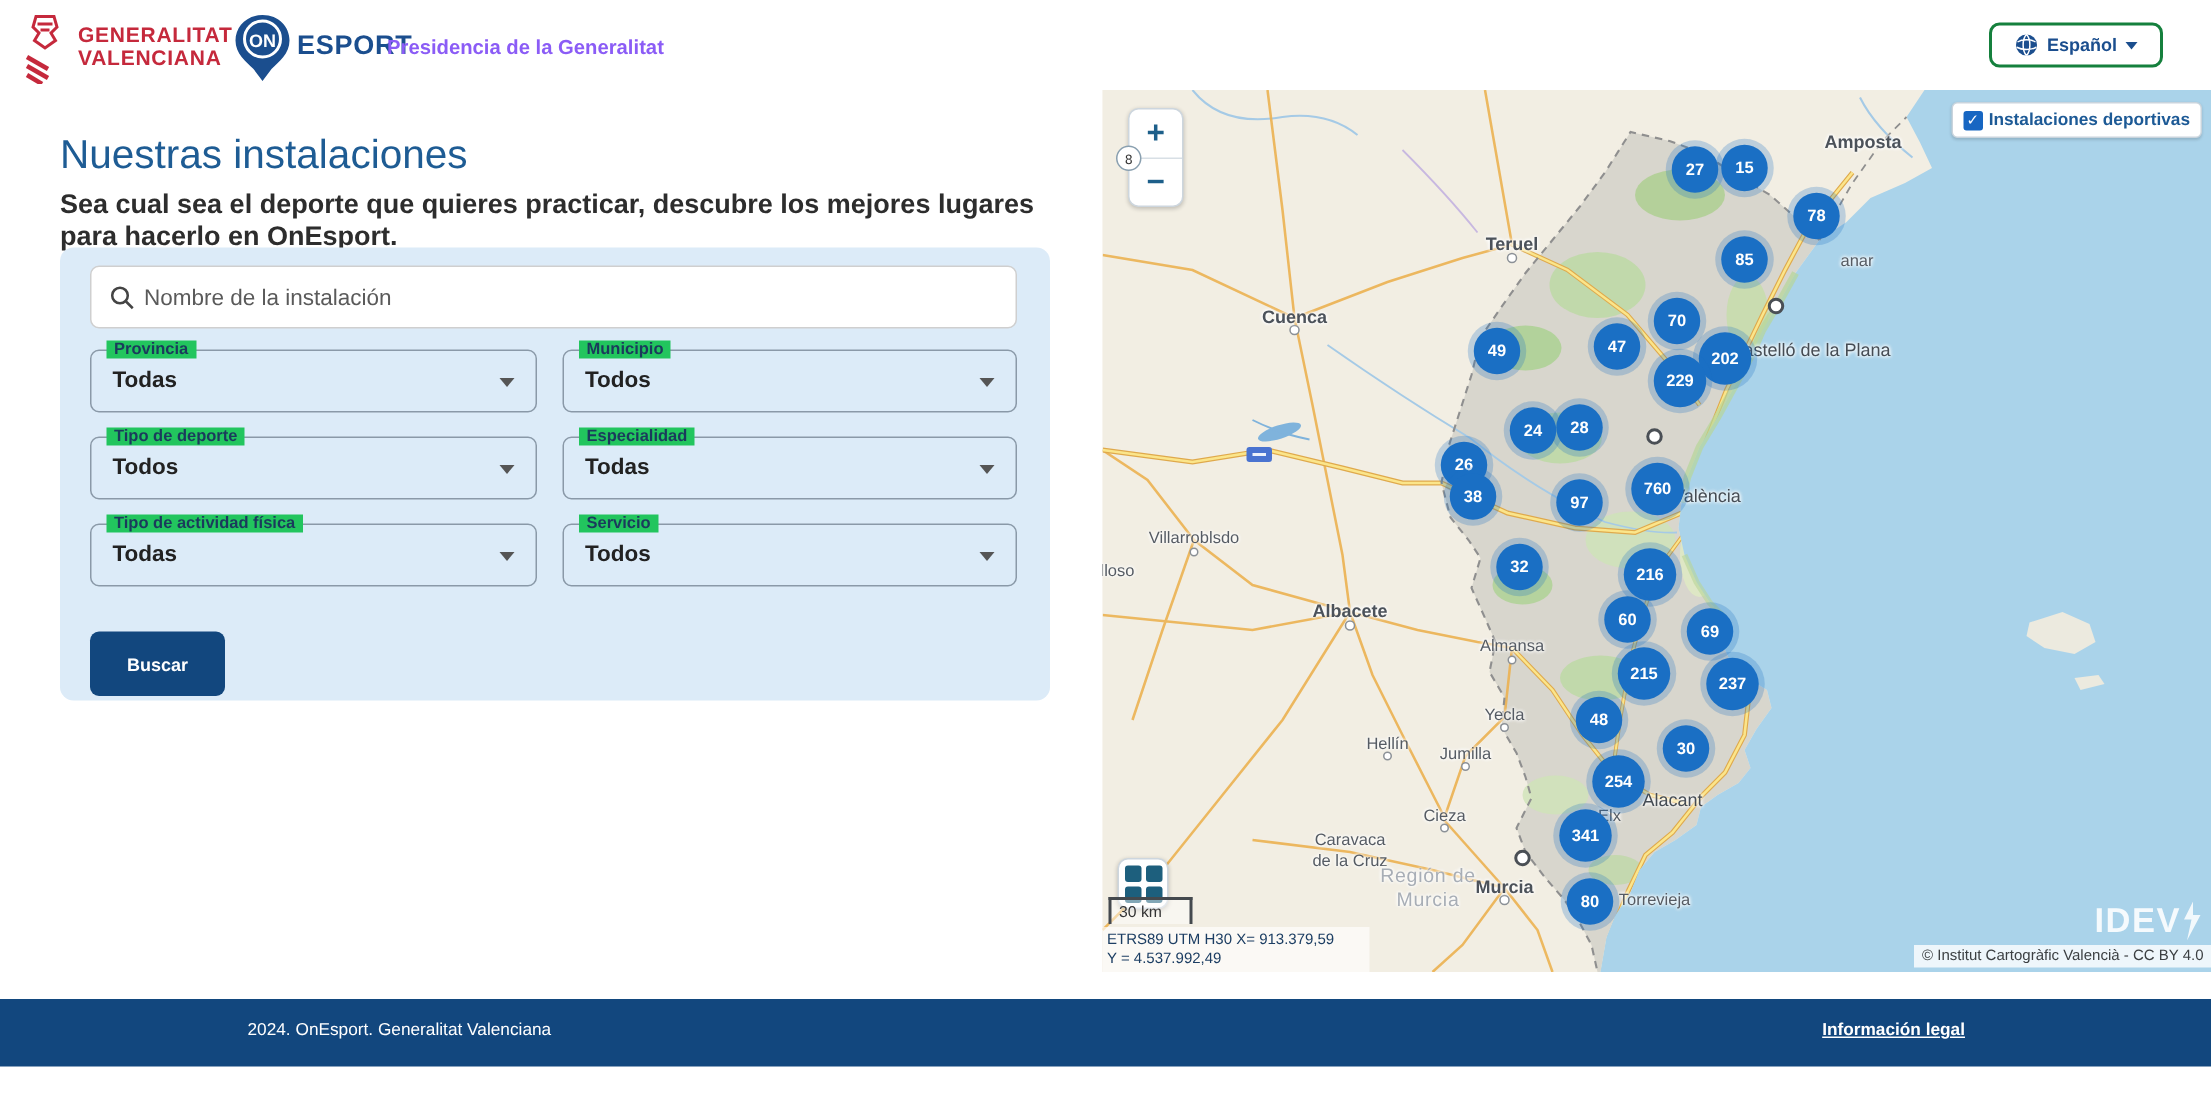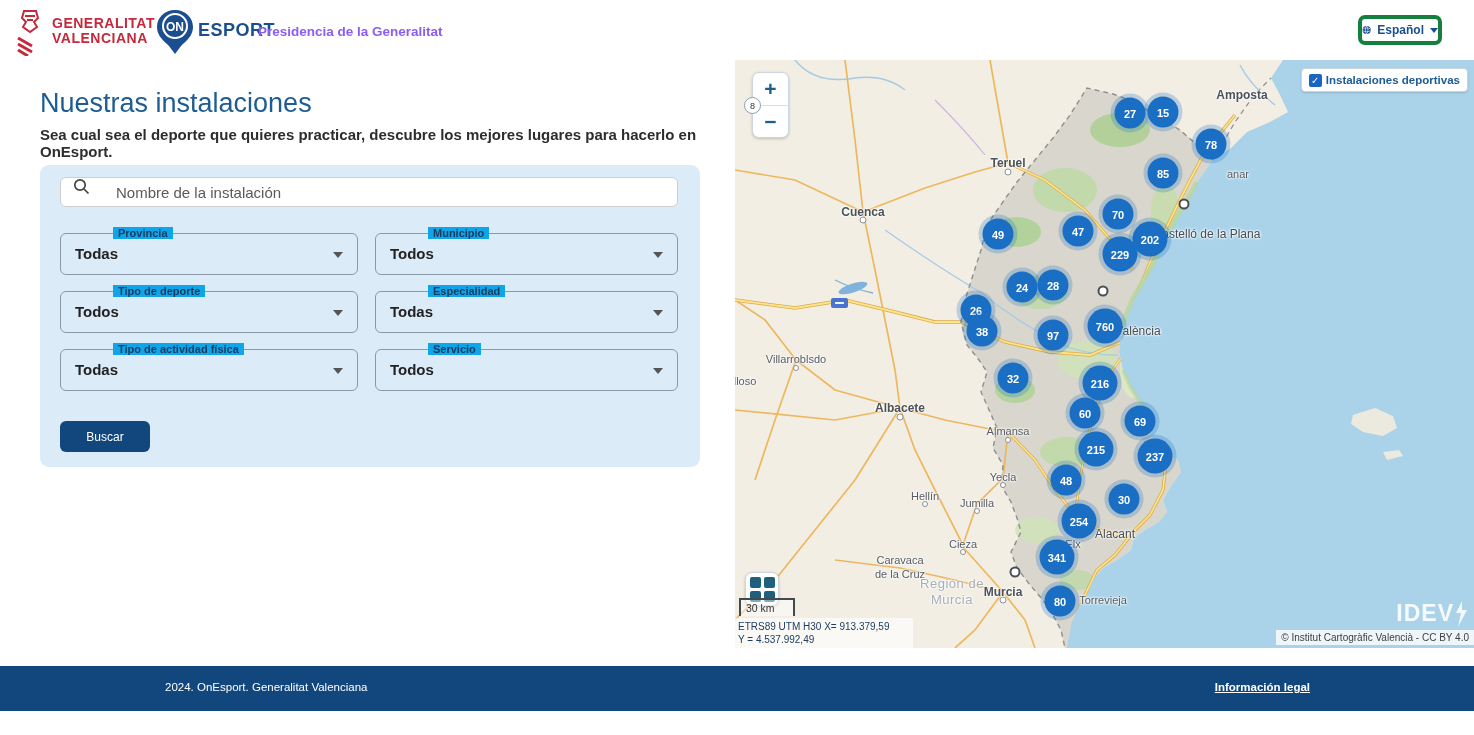--- a/index.html
+++ b/index.html
@@ -10,36 +10,36 @@
   
   .header { position:absolute; left:0; top:0; width:1474px; height:62px; background:#fff; }
   .gva-emblem { position:absolute; left:10px; top:8px; }
   .gva-text { position:absolute; left:52px; top:16px; color:#c5293c; font-weight:700; font-size:14px; line-height:15px; letter-spacing:0.5px; }
   .on-pin { position:absolute; left:155px; top:8px; }
   .esport-word { position:absolute; left:198px; top:20px; color:#1b4e8e; font-weight:800; font-size:18px; letter-spacing:0.5px; }
   .presidencia { position:absolute; left:258px; top:24px; color:#8b5cf6; font-weight:600; font-size:13.5px; }
   .main-nav { position:absolute; right:140px; top:22px; display:flex; gap:38px; }
   .nav-link { color:#1b4e8e; font-size:13.5px; font-weight:600; text-decoration:none; padding-bottom:6px; cursor:pointer; }
   .nav-link.active { border-bottom:2px solid #1b4e8e; }
-  .lang-btn { position:absolute; right:32px; top:15px; width:84px; height:30px; border:4px solid #15803d; border-radius:7px; background:#fff; display:flex; align-items:center; justify-content:center; gap:6px; color:#1b4e8e; font-size:12px; font-weight:600; cursor:pointer; }
+  .lang-btn { position:absolute; right:32px; top:15px; width:116px; height:30px; border:2px solid #15803d; border-radius:7px; background:#fff; display:flex; align-items:center; justify-content:center; gap:6px; color:#1b4e8e; font-size:12px; font-weight:600; cursor:pointer; }
   .lang-caret { width:0; height:0; border-left:4px solid transparent; border-right:4px solid transparent; border-top:5px solid #1b4e8e; }
 
   
   .page-title { position:absolute; left:40px; top:88px; color:#1e5c94; font-size:27px; font-weight:500; }
-  .page-subtitle { position:absolute; left:40px; top:126px; width:660px; color:#2d2d2d; font-size:15px; font-weight:700; }
+  .page-subtitle { position:absolute; left:40px; top:126px; width:660px; color:#2d2d2d; font-size:18px; font-weight:700; }
   .search-panel { position:absolute; left:40px; top:165px; width:660px; height:302px; background:#dcebf8; border-radius:9px; }
-  .search-box { position:absolute; left:20px; top:12px; width:618px; height:30px; background:#fff; border:1px solid #cfcfcf; border-radius:6px; display:flex; padding:0 12px; gap:26px; }
+  .search-box { position:absolute; left:20px; top:12px; width:618px; height:42px; background:#fff; border:1px solid #cfcfcf; border-radius:6px; display:flex; align-items:center; padding:0 12px; gap:6px; }
   .search-box input { border:none; outline:none; flex:1; font-size:15px; color:#333; background:transparent; font-family:"Liberation Sans",sans-serif; }
   .search-box input::placeholder { color:#5a5a5a; }
   .filters-grid { position:absolute; left:20px; top:68px; width:618px; display:grid; grid-template-columns:298px 303px; column-gap:17px; row-gap:16px; }
   .select-field { position:relative; height:42px; border:1px solid #8a99a8; border-radius:6px; cursor:pointer; }
-  .float-label { position:absolute; left:10px; top:-7px; background:#0ea5e9; padding:0 5px; font-size:11px; color:#1b3a5c; font-weight:600;margin-left:42px; }
+  .float-label { position:absolute; left:10px; top:-7px; background:#22c55e; padding:0 5px; font-size:11px; color:#1b3a5c; font-weight:600; }
   .select-val { position:absolute; left:14px; top:11px; font-size:15px; font-weight:600; color:#222; }
   .select-caret { position:absolute; right:14px; top:18px; width:0; height:0; border-left:5px solid transparent; border-right:5px solid transparent; border-top:6px solid #555; }
-  .buscar-btn { position:absolute; left:20px; top:256px; width:90px; height:31px; background:#12477e; color:#fff; border:none; border-radius:6px; font-size:12px; font-weight:400; cursor:pointer; font-family:"Liberation Sans",sans-serif; }
+  .buscar-btn { position:absolute; left:20px; top:256px; width:90px; height:43px; background:#12477e; color:#fff; border:none; border-radius:6px; font-size:12px; font-weight:700; cursor:pointer; font-family:"Liberation Sans",sans-serif; }
 
   
   .map { position:absolute; left:735px; top:60px; width:739px; height:588px; overflow:hidden; background:#f2eee3; }
   .map svg.base { position:absolute; left:0; top:0; }
   .maplabel { position:absolute; transform:translate(-50%,-50%); font-size:11px; color:#555b63; text-shadow:0 0 3px #fff,0 0 3px #fff,0 0 2px #fff; white-space:pre-line; text-align:center; line-height:1.25; pointer-events:none; }
   .maplabel.city { font-size:12px; font-weight:700; color:#4c525a; }
   .maplabel.capital { font-size:12px; color:#454c54; }
   .maplabel.region { font-size:13px; color:#a8aeb6; letter-spacing:0.5px; }
   .poi-dot { position:absolute; width:11px; height:11px; border-radius:50%; background:#fff; border:2px solid #4a4f55; transform:translate(-50%,-50%); }
   .cluster { position:absolute; width:31px; height:31px; border-radius:50%; background:#1a6fc4; color:#fff; font-size:11px; font-weight:700; display:flex; align-items:center; justify-content:center; transform:translate(-50%,-50%); box-shadow:0 0 0 4px rgba(26,111,196,0.25); cursor:pointer; }

